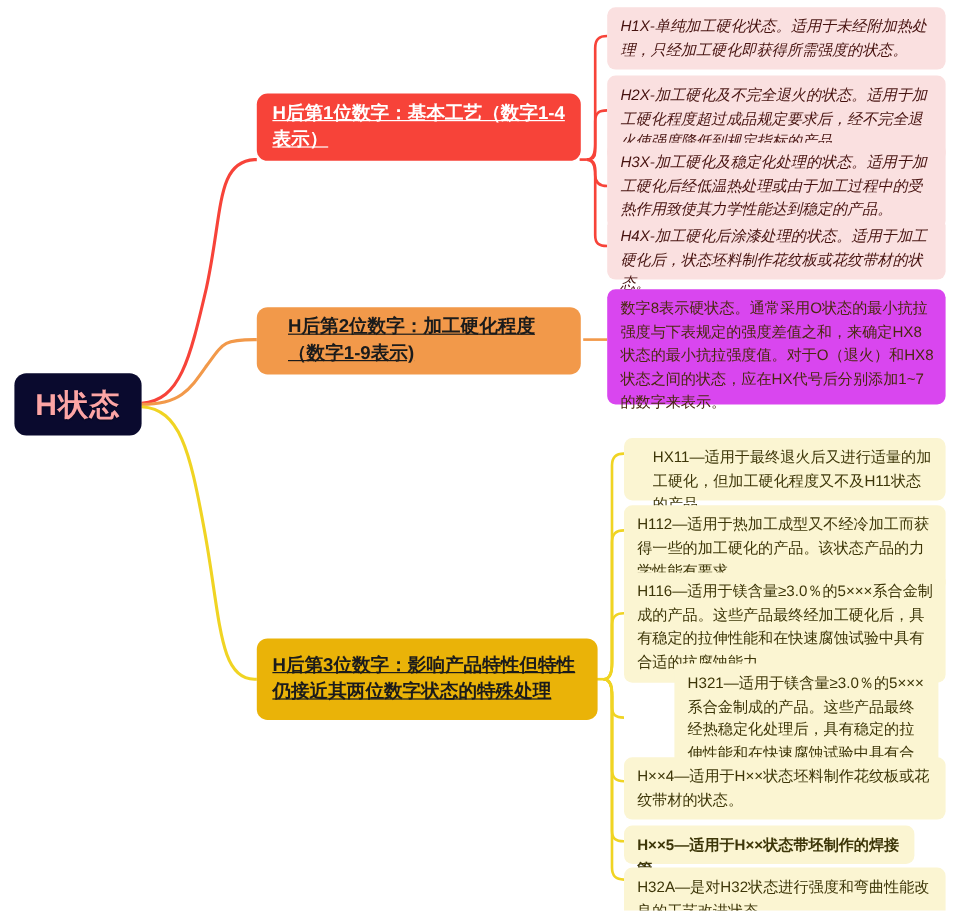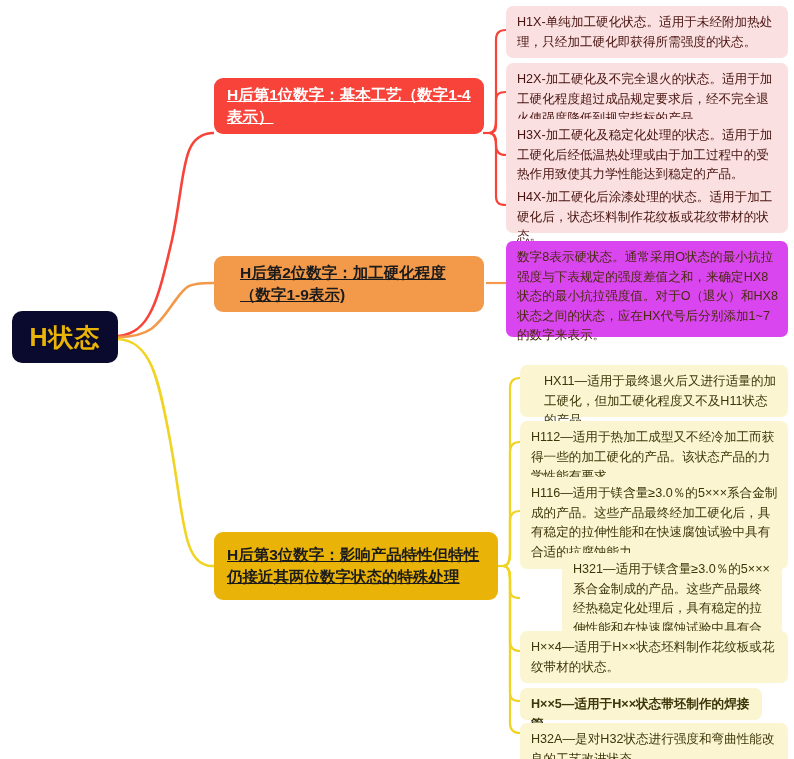--- a/index.html
+++ b/index.html
@@ -26,21 +26,21 @@
   .node {
     position: absolute;
     box-sizing: border-box;
     display: flex;
     align-items: center;
   }
   
   .root {
     background: #0A0A2E;
     border-radius: 10px;
-    color: #eab308;
+    color: #fca5a5;
     font-weight: bold;
     font-size: 25px;
     letter-spacing: 1px;
     justify-content: center;
     padding: 0 14px;
     text-shadow: 0 1px 1px rgba(0,0,0,.35);
   }
   
   .branch {
     border-radius: 9px;
@@ -55,21 +55,21 @@
   .branch.yellow { background: #eab308; color: #1b1b1b; }
 
   
   .leaf {
     border-radius: 7px;
     font-size: 12.6px;
     line-height: 19.5px;
     padding: 7px 10px 7px 11px;
     align-items: flex-start;
   }
-  .leaf.pink   { background: #FAE0E0; color: #46120f; }
+  .leaf.pink   { background: #FAE0E0; color: #46120f; font-style: italic; }
   .leaf.peach  { background: #d946ef; color: #4a2a10; }
   .leaf.cream  { background: #FBF5D2; color: #3d3608; }
   .leaf span, .branch span, .root span { display: block; }
 </style>
 </head>
 <body>
 
 <div id="canvas">
 
   <svg id="edges" viewBox="0 0 794 759">

